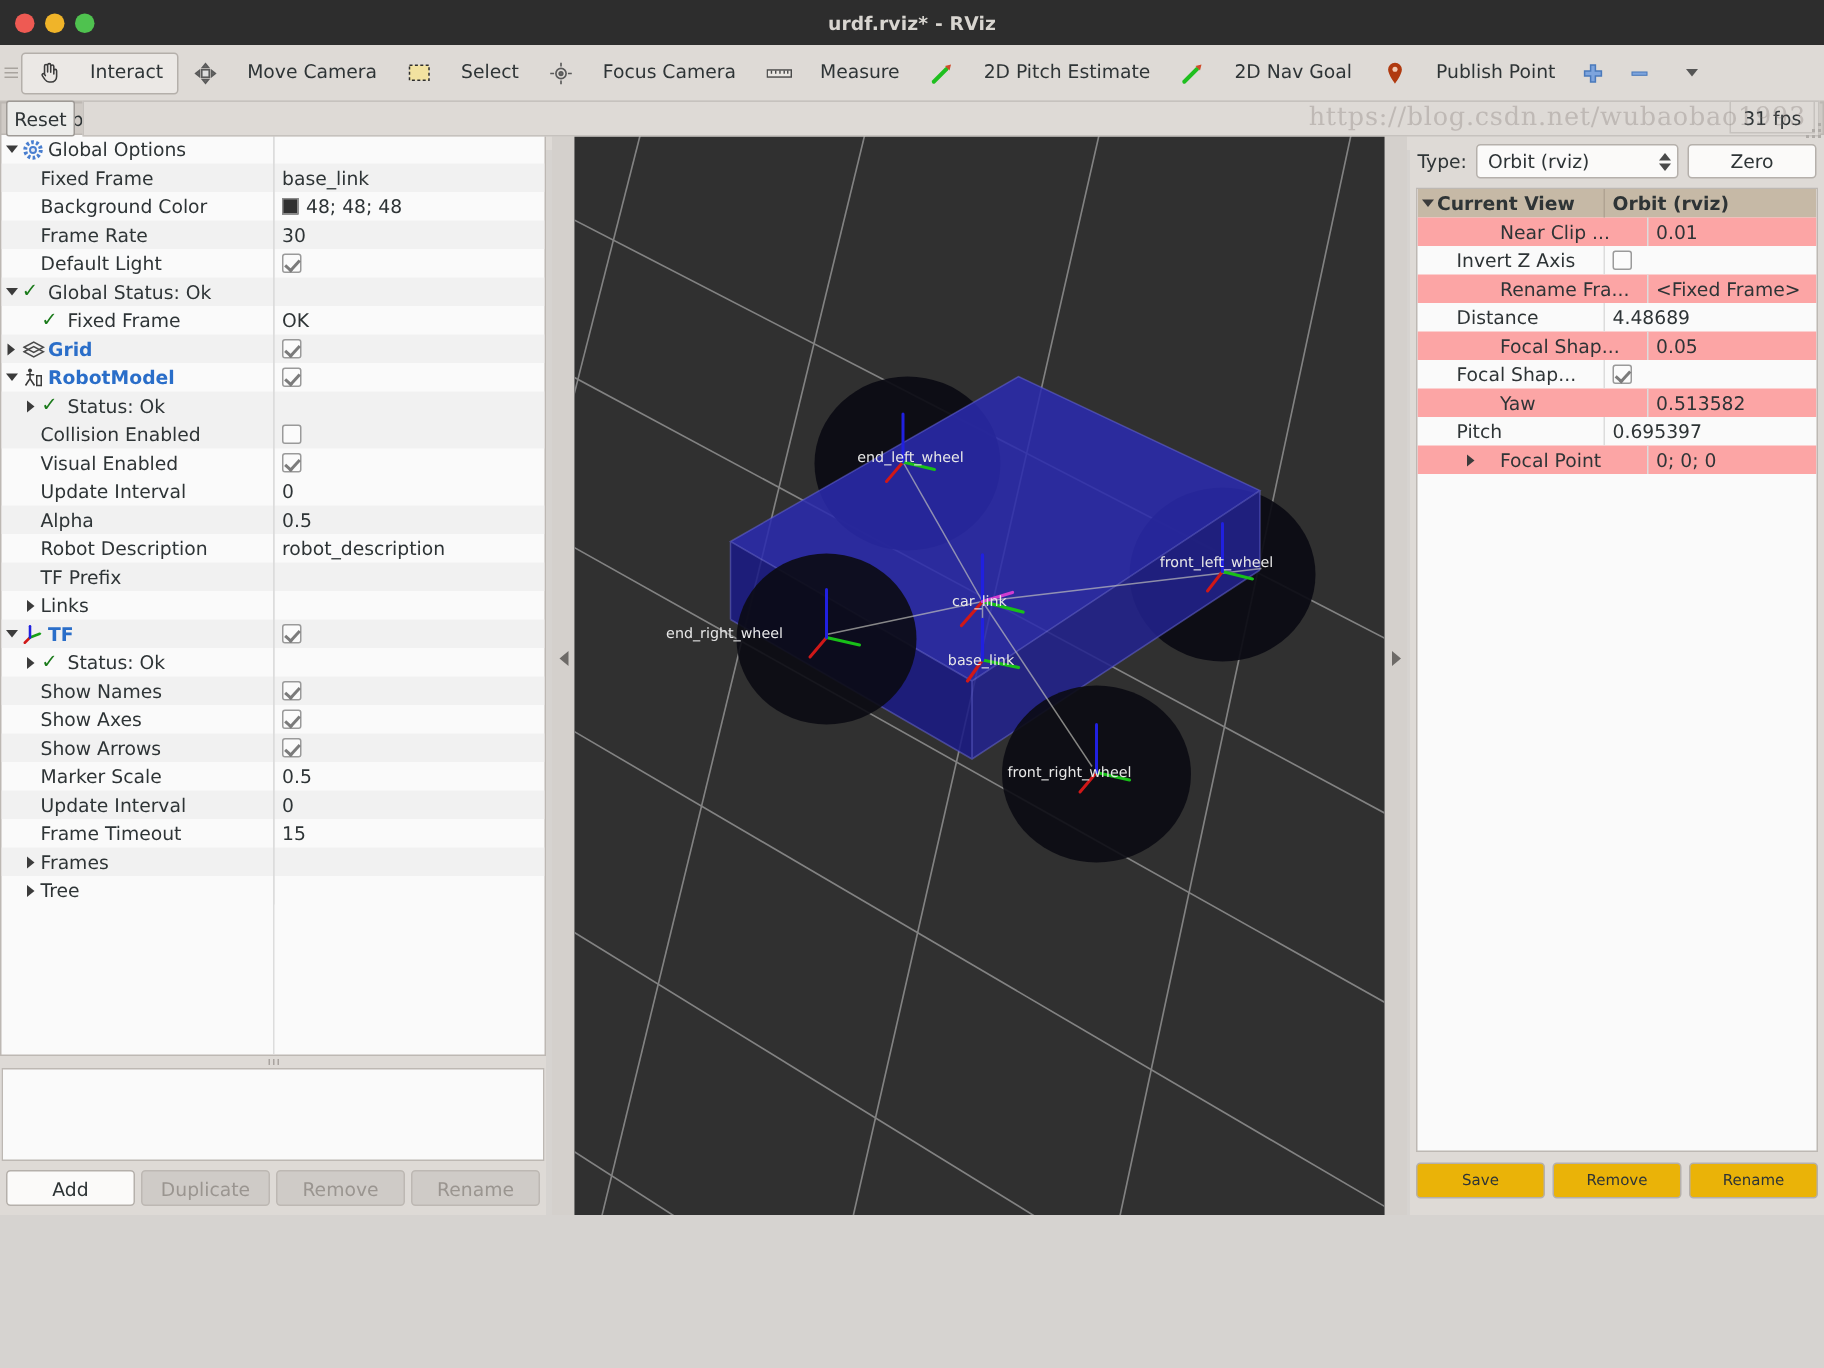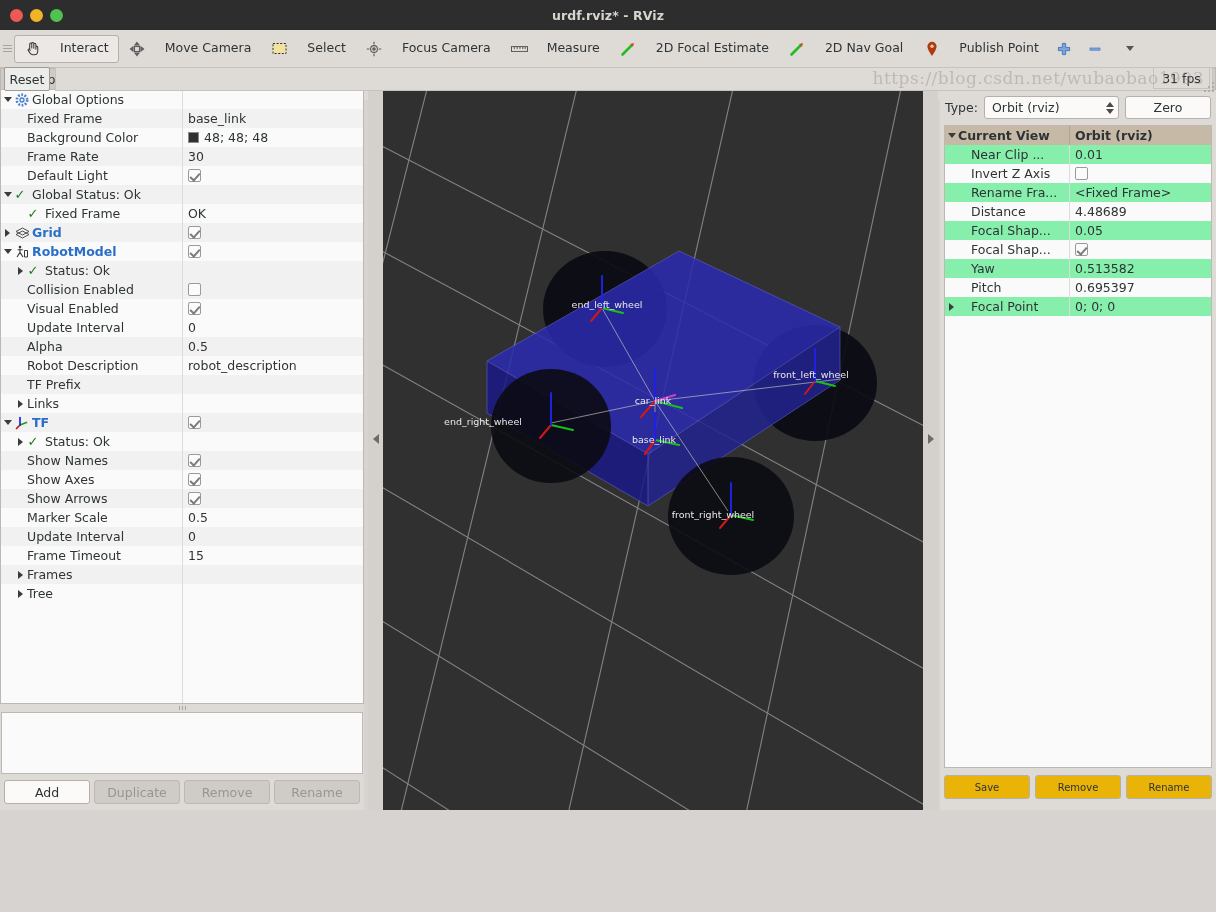--- a/index.html
+++ b/index.html
@@ -132,21 +132,21 @@
   .combo .spin { margin-left: auto; display: flex; flex-direction: column; align-items: center; gap: 2px; }
   .combo .spin .u { width: 0; height: 0; border-left: 4px solid transparent; border-right: 4px solid transparent; border-bottom: 5px solid #4a4a4a; }
   .combo .spin .dn { width: 0; height: 0; border-left: 4px solid transparent; border-right: 4px solid transparent; border-top: 5px solid #4a4a4a; }
   .zerobtn { width: 86px; height: 23px; border: 1px solid #b5b0ab; border-radius: 3px; background: #fbfaf9; display: flex; align-items: center; justify-content: center; font-size: 12.5px; }
   .vtree { background: #fafafa; border: 1px solid #bdb8b3; height: 643px; margin: 0 4px; overflow: hidden; }
   .vhead { display: flex; height: 19px; align-items: center; background: #c6b9a6; font-weight: bold; }
   .vname { width: 124px; display: flex; align-items: center; height: 19px; white-space: nowrap; overflow: hidden; }
   .vval { flex: 1; display: flex; align-items: center; height: 19px; padding-left: 5px; border-left: 1px solid #dcdcdc; white-space: nowrap; overflow: hidden; }
   .vhead .vval { border-left: 1px solid #b0a392; }
   .vrow { display: flex; height: 19px; align-items: center; }
-  .vrow.alt { background: #86efac; }
+  .vrow.alt { background: #fca5a5; padding-left: 29px; }
   .vbtnrow { display: flex; gap: 5px; padding: 7px 4px 0 4px; }
   .vbtn { flex: 1; height: 24px; border: 1px solid #b5b0ab; border-radius: 3px; background: #eab308; font-size: 10px; display: flex; align-items: center; justify-content: center; }
 
   
   #timepanel { left: 0; top: 812px; width: 1216px; height: 100px; background: #dedad6; }
   .time-head { height: 22px; background: #cfcac5; border-bottom: 1px solid #c2bdb8; display: flex; align-items: center; padding: 0 3px 0 6px; gap: 6px; }
   .time-body { display: flex; align-items: center; height: 42px; padding: 0 8px; gap: 0; }
   .tfield-lbl { font-size: 12.5px; margin-right: 7px; white-space: nowrap; }
   .tinput {
     height: 26px; border: 1px solid #b5b0ab; border-radius: 3px; background: #fdfdfd;
@@ -251,21 +251,21 @@
       <span class="lbl">Measure</span>
     </div>
 
     <div class="tbtn">
       <span class="ticon">
         <svg width="16" height="16" viewBox="0 0 16 16">
             <path d="M2.5 13.5 L11 5" stroke="#1fbf1f" stroke-width="2.6" stroke-linecap="round"></path>
             <path d="M10 3 L14 2 L13 6 Z" fill="#d14a28"></path>
           </svg>
       </span>
-      <span class="lbl">2D Focal Estimate</span>
+      <span class="lbl">2D Pitch Estimate</span>
     </div>
 
     <div class="tbtn">
       <span class="ticon">
         <svg width="16" height="16" viewBox="0 0 16 16">
             <path d="M2.5 13.5 L11 5" stroke="#1fbf1f" stroke-width="2.6" stroke-linecap="round"></path>
             <path d="M10 3 L14 2 L13 6 Z" fill="#d14a28"></path>
           </svg>
       </span>
       <span class="lbl">2D Nav Goal</span>

